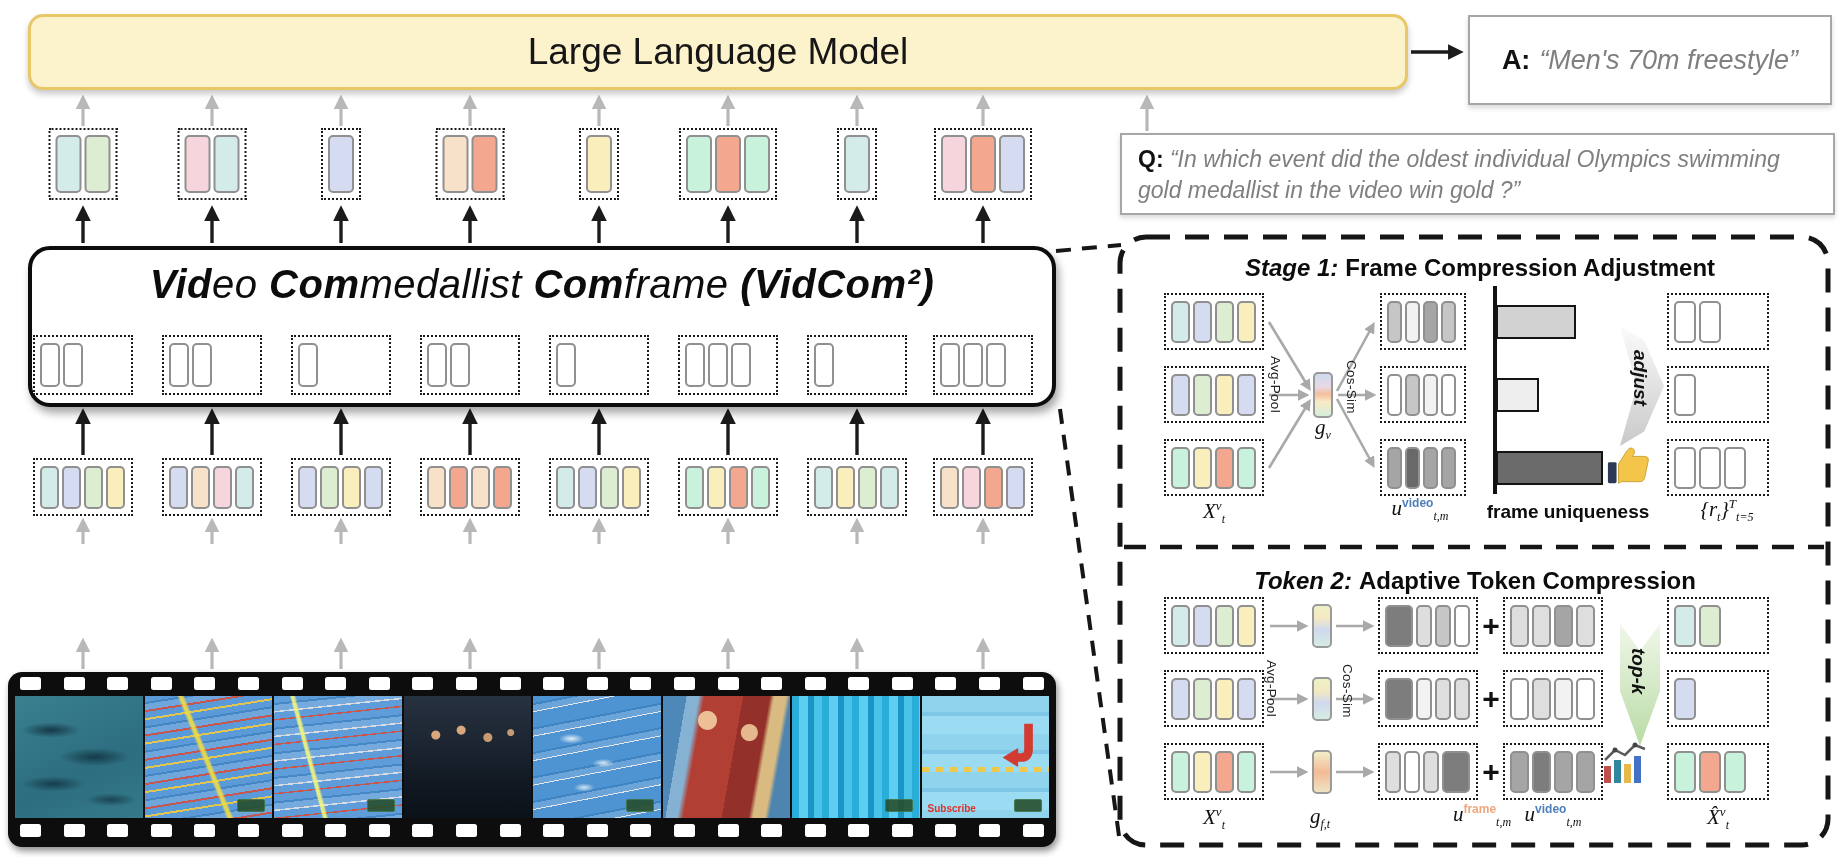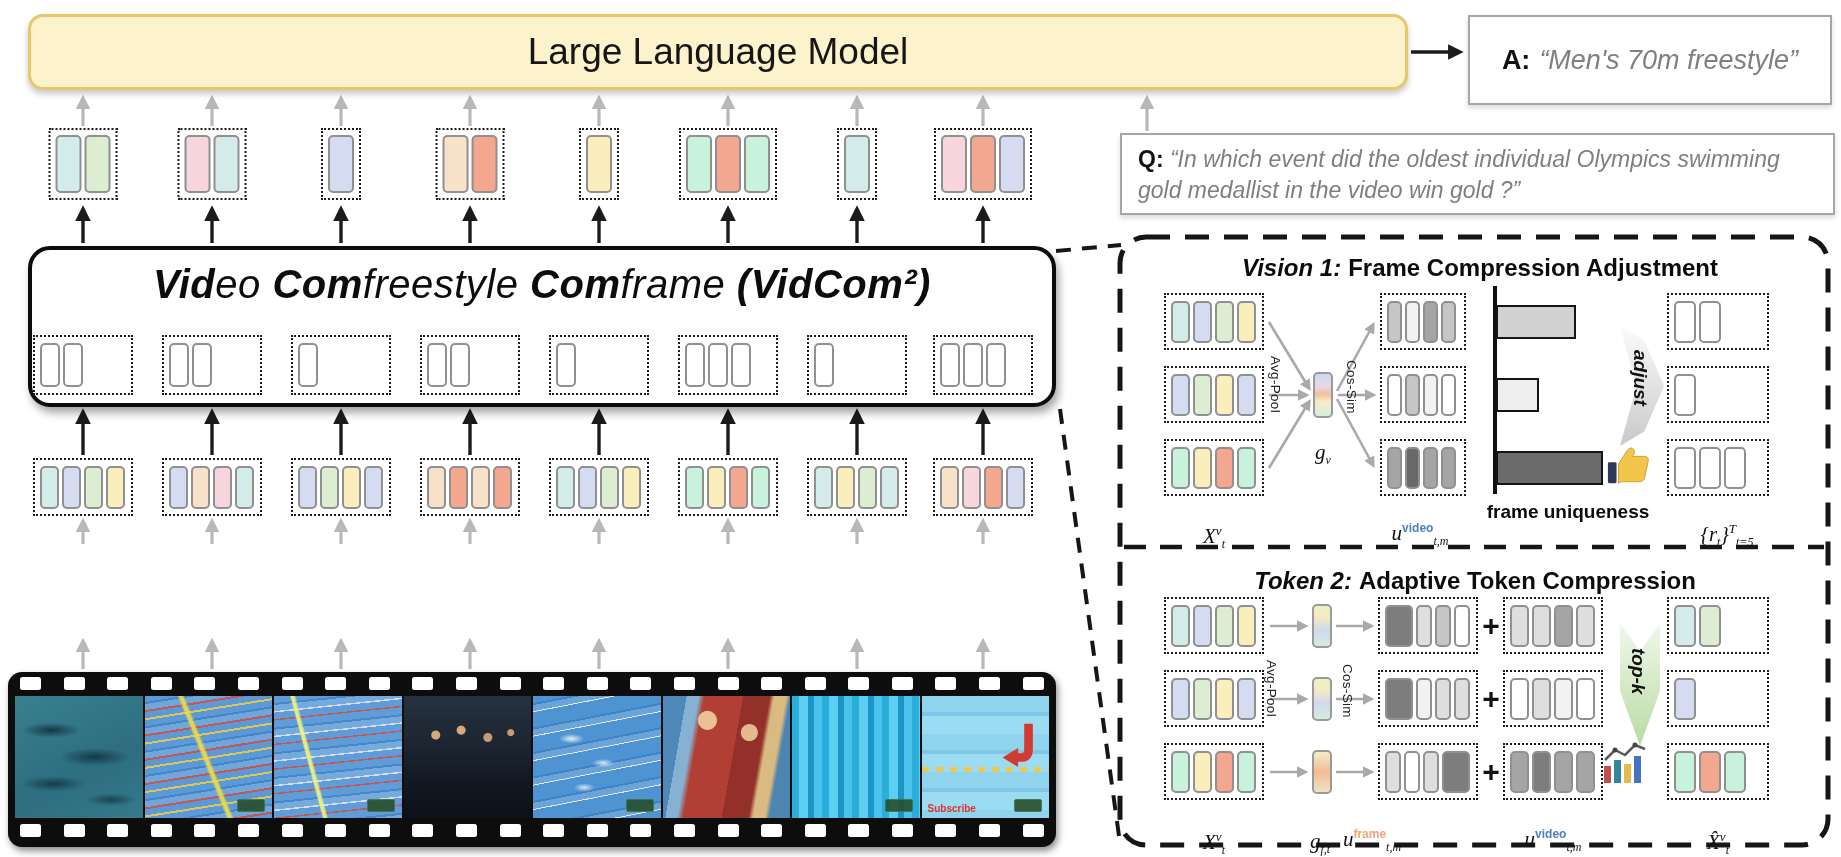--- a/index.html
+++ b/index.html
@@ -47,21 +47,21 @@
   .f8{background:repeating-linear-gradient(180deg,#8fd3ec 0 16px,#7fc7e6 16px 20px,#9cdcf2 20px 38px);}
   .f8::before{content:"";position:absolute;left:0;right:0;top:58%;height:5px;background:repeating-linear-gradient(90deg,#eec84a 0 7px,transparent 7px 14px);}
   .f2::after,.f3::after,.f5::after,.f7::after,.f8::after{content:"";position:absolute;right:7px;bottom:6px;width:26px;height:11px;background:#274f2d;border:1px solid #3c7245;border-radius:2px;opacity:.9;}
   .subarrow{position:absolute;right:8px;top:26px;width:44px;height:52px;}
   .sublabel{position:absolute;left:6px;bottom:4px;color:#e03028;font-size:10px;font-weight:700;}
 
   
   .stage-title{position:absolute;transform:translateX(-50%);white-space:nowrap;font-weight:700;font-size:24px;color:#0c0c0c;}
   .stage-tag{font-style:italic;margin-right:7px;}
   .vlabel{position:absolute;writing-mode:vertical-rl;font-size:13.5px;color:#222;letter-spacing:.3px;white-space:nowrap;}
-  .mlabel{position:absolute;transform:translateX(-50%);font-family:"Liberation Serif",serif;font-style:italic;font-size:21px;color:#111;white-space:nowrap;margin-top:25px;}
+  .mlabel{position:absolute;transform:translateX(-50%);font-family:"Liberation Serif",serif;font-style:italic;font-size:21px;color:#111;white-space:nowrap;}
   .mlabel sup{font-size:13px;}
   .mlabel sub{font-size:12px;}
   .mlabel .csup{font-family:"Liberation Sans",sans-serif;font-style:normal;font-weight:700;font-size:12px;}
   .fu-label{position:absolute;transform:translateX(-50%);font-weight:700;font-size:19px;color:#0c0c0c;white-space:nowrap;}
   .gbar{position:absolute;border:2px solid #9a9a9a;border-radius:5px;box-sizing:border-box;}
   .gv{background:linear-gradient(180deg,#cdd9f0 0%,#e9d9e6 30%,#f4bf9a 48%,#f9ebc8 66%,#d5eeda 100%);}
   .gcool{background:linear-gradient(180deg,#eef0c6 0%,#f3e9c2 30%,#cfd9ee 60%,#d6ece2 100%);}
   .gwarm{background:linear-gradient(180deg,#f2eec8 0%,#f4ba97 50%,#f0e3c2 100%);}
   .chart-axis{position:absolute;width:3.5px;background:#111;}
   .chart-bar{position:absolute;border:2px solid #141414;box-sizing:border-box;}
@@ -158,21 +158,21 @@
     <span class="qa-b">A:</span>
     <span class="qa-i">“Men's 70m freestyle”</span>
   </div>
 
   <div class="abox q-box" style="left:1120px;top:133px;width:715px;height:82px;">
     <span class="qa-b">Q:</span>
     <span class="qa-i">“In which event did the oldest individual Olympics swimming gold medallist in the video win gold ?”</span>
   </div>
 
   <div class="abox vidcom-box" style="left:28px;top:246px;width:1028px;height:161px;">
-    <div class="vidcom-title" id="vidcom-title"><span class="vt-b">Vid</span><span class="vt-n">eo </span><span class="vt-b">Com</span><span class="vt-n">freestyle </span><span class="vt-b">Com</span><span class="vt-n">frame </span><span class="vt-b">(VidCom²)</span></div>
+    <div class="vidcom-title" id="vidcom-title"><span class="vt-b">Vid</span><span class="vt-n">eo </span><span class="vt-b">Com</span><span class="vt-n">medallist </span><span class="vt-b">Com</span><span class="vt-n">frame </span><span class="vt-b">(VidCom²)</span></div>
   </div>
 
 
   <div class="abox film" style="left:8px;top:672px;width:1048px;height:175px;">
     <div class="sprockets" id="sp-top">
         <div class="hole"></div>
         <div class="hole"></div>
         <div class="hole"></div>
         <div class="hole"></div>
         <div class="hole"></div>
@@ -234,21 +234,21 @@
         <div class="hole"></div>
         <div class="hole"></div>
         <div class="hole"></div>
         <div class="hole"></div>
         <div class="hole"></div>
         <div class="hole"></div>
       </div>
   </div>
 
   <div class="stage-title" style="left:1480px;top:254px;">
-    <span class="stage-tag">Vision 1:</span><span>Frame Compression Adjustment</span>
+    <span class="stage-tag">Stage 1:</span><span>Frame Compression Adjustment</span>
   </div>
   <div class="vlabel" style="left:1268px;top:356px;">Avg-Pool</div>
   <div class="vlabel" style="left:1344px;top:360px;">Cos-Sim</div>
   <div class="mlabel" style="left:1323px;top:415px;"><span>g</span><sub>v</sub></div>
   <div class="chart-axis" style="left:1493px;top:286px;height:208px;"></div>
   <div class="adjust-arrow" style="left:1620px;top:326px;width:44px;height:120px;"></div>
   <div class="arrow-text" style="left:1629px;top:350px;">adjust</div>
   <svg class="icon" style="left:1606px;top:444px;width:46px;height:42px;" viewBox="0 0 48 42">
     <rect x="2" y="18" width="9" height="22" rx="1.5" fill="#2c3a57"></rect>
     <path d="M13 40 V20 L22 6 q2.5 -4 5.5 -2.5 q3 1.6 1.8 6 L27 12 h13 q5 0 4 5 l-3.6 17 q-1 4.4 -5.4 4.4 H16 Z" fill="#f3c64b" stroke="#caa132" stroke-width="1"></path>
@@ -269,21 +269,21 @@
     <rect x="3" y="26" width="7" height="17" fill="#c0504d"></rect>
     <rect x="13" y="20" width="7" height="23" fill="#31859c"></rect>
     <rect x="23" y="24" width="7" height="19" fill="#e8b84b"></rect>
     <rect x="33" y="16" width="7" height="27" fill="#4472c4"></rect>
     <polyline points="4,20 14,10 24,15 34,5 44,9" fill="none" stroke="#5a5a5a" stroke-width="2.5"></polyline>
     <circle cx="14" cy="10" r="2.5" fill="#444"></circle>
       <circle cx="34" cy="5" r="2.5" fill="#444"></circle>
   </svg>
   <div class="mlabel" style="left:1214px;top:804px;"><span>X</span><sup>v</sup><sub>t</sub></div>
   <div class="mlabel" style="left:1320px;top:804px;"><span>g</span><sub>f,t</sub></div>
-  <div class="mlabel" style="left:1372px;top:802px;"><span>u</span><sup class="csup" style="color: rgb(237, 167, 125);">frame</sup><sub>t,m</sub></div>
+  <div class="mlabel" style="left:1482px;top:802px;"><span>u</span><sup class="csup" style="color: rgb(237, 167, 125);">frame</sup><sub>t,m</sub></div>
   <div class="mlabel" style="left:1553px;top:802px;"><span>u</span><sup class="csup" style="color: rgb(78, 127, 188);">video</sup><sub>t,m</sub></div>
   <div class="mlabel" style="left:1718px;top:804px;"><span>X̂</span><sup>v</sup><sub>t</sub></div>
 
 <div class="tgroup" style="top: 128px; left: 83px; transform: translateX(-50%);">
       <div class="tbar" style="width: 26px; height: 58px; background: rgb(211, 236, 234);"></div>
       <div class="tbar" style="width: 26px; height: 58px; background: rgb(220, 237, 209);"></div>
     </div>
     <div class="tgroup" style="top: 128px; left: 212px; transform: translateX(-50%);">
       <div class="tbar" style="width: 26px; height: 58px; background: rgb(246, 214, 220);"></div>
       <div class="tbar" style="width: 26px; height: 58px; background: rgb(211, 236, 234);"></div>

